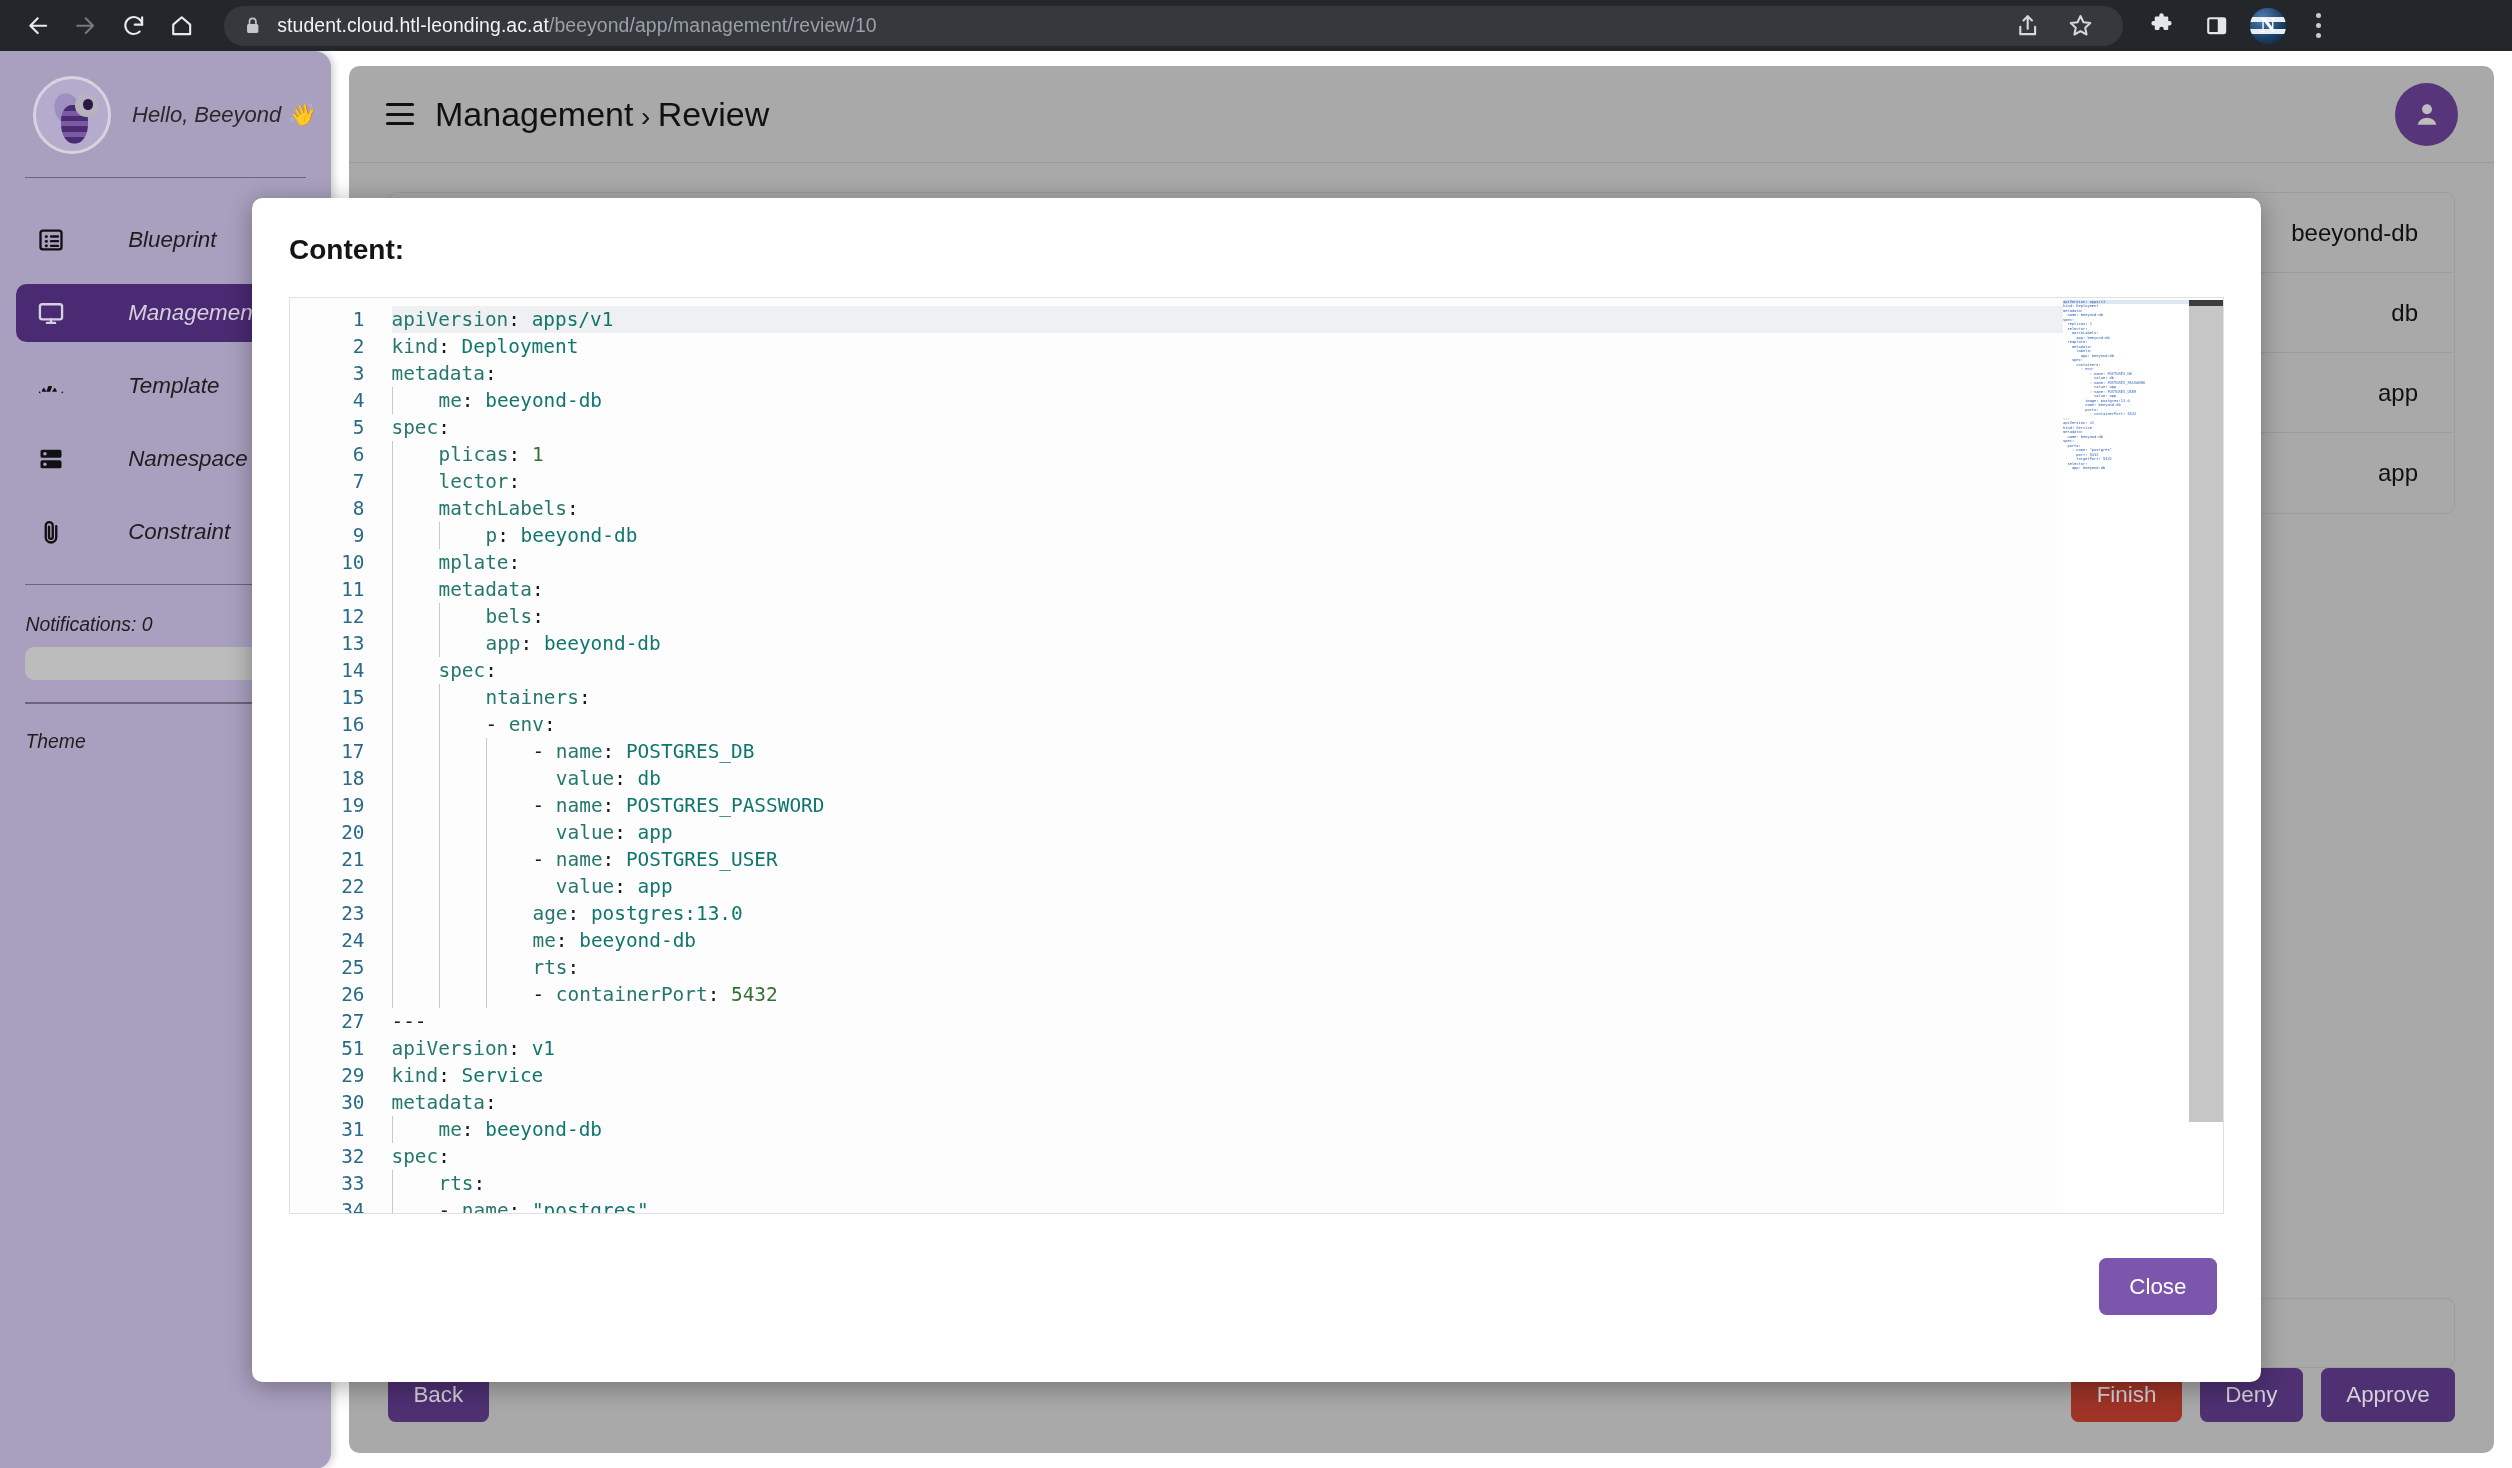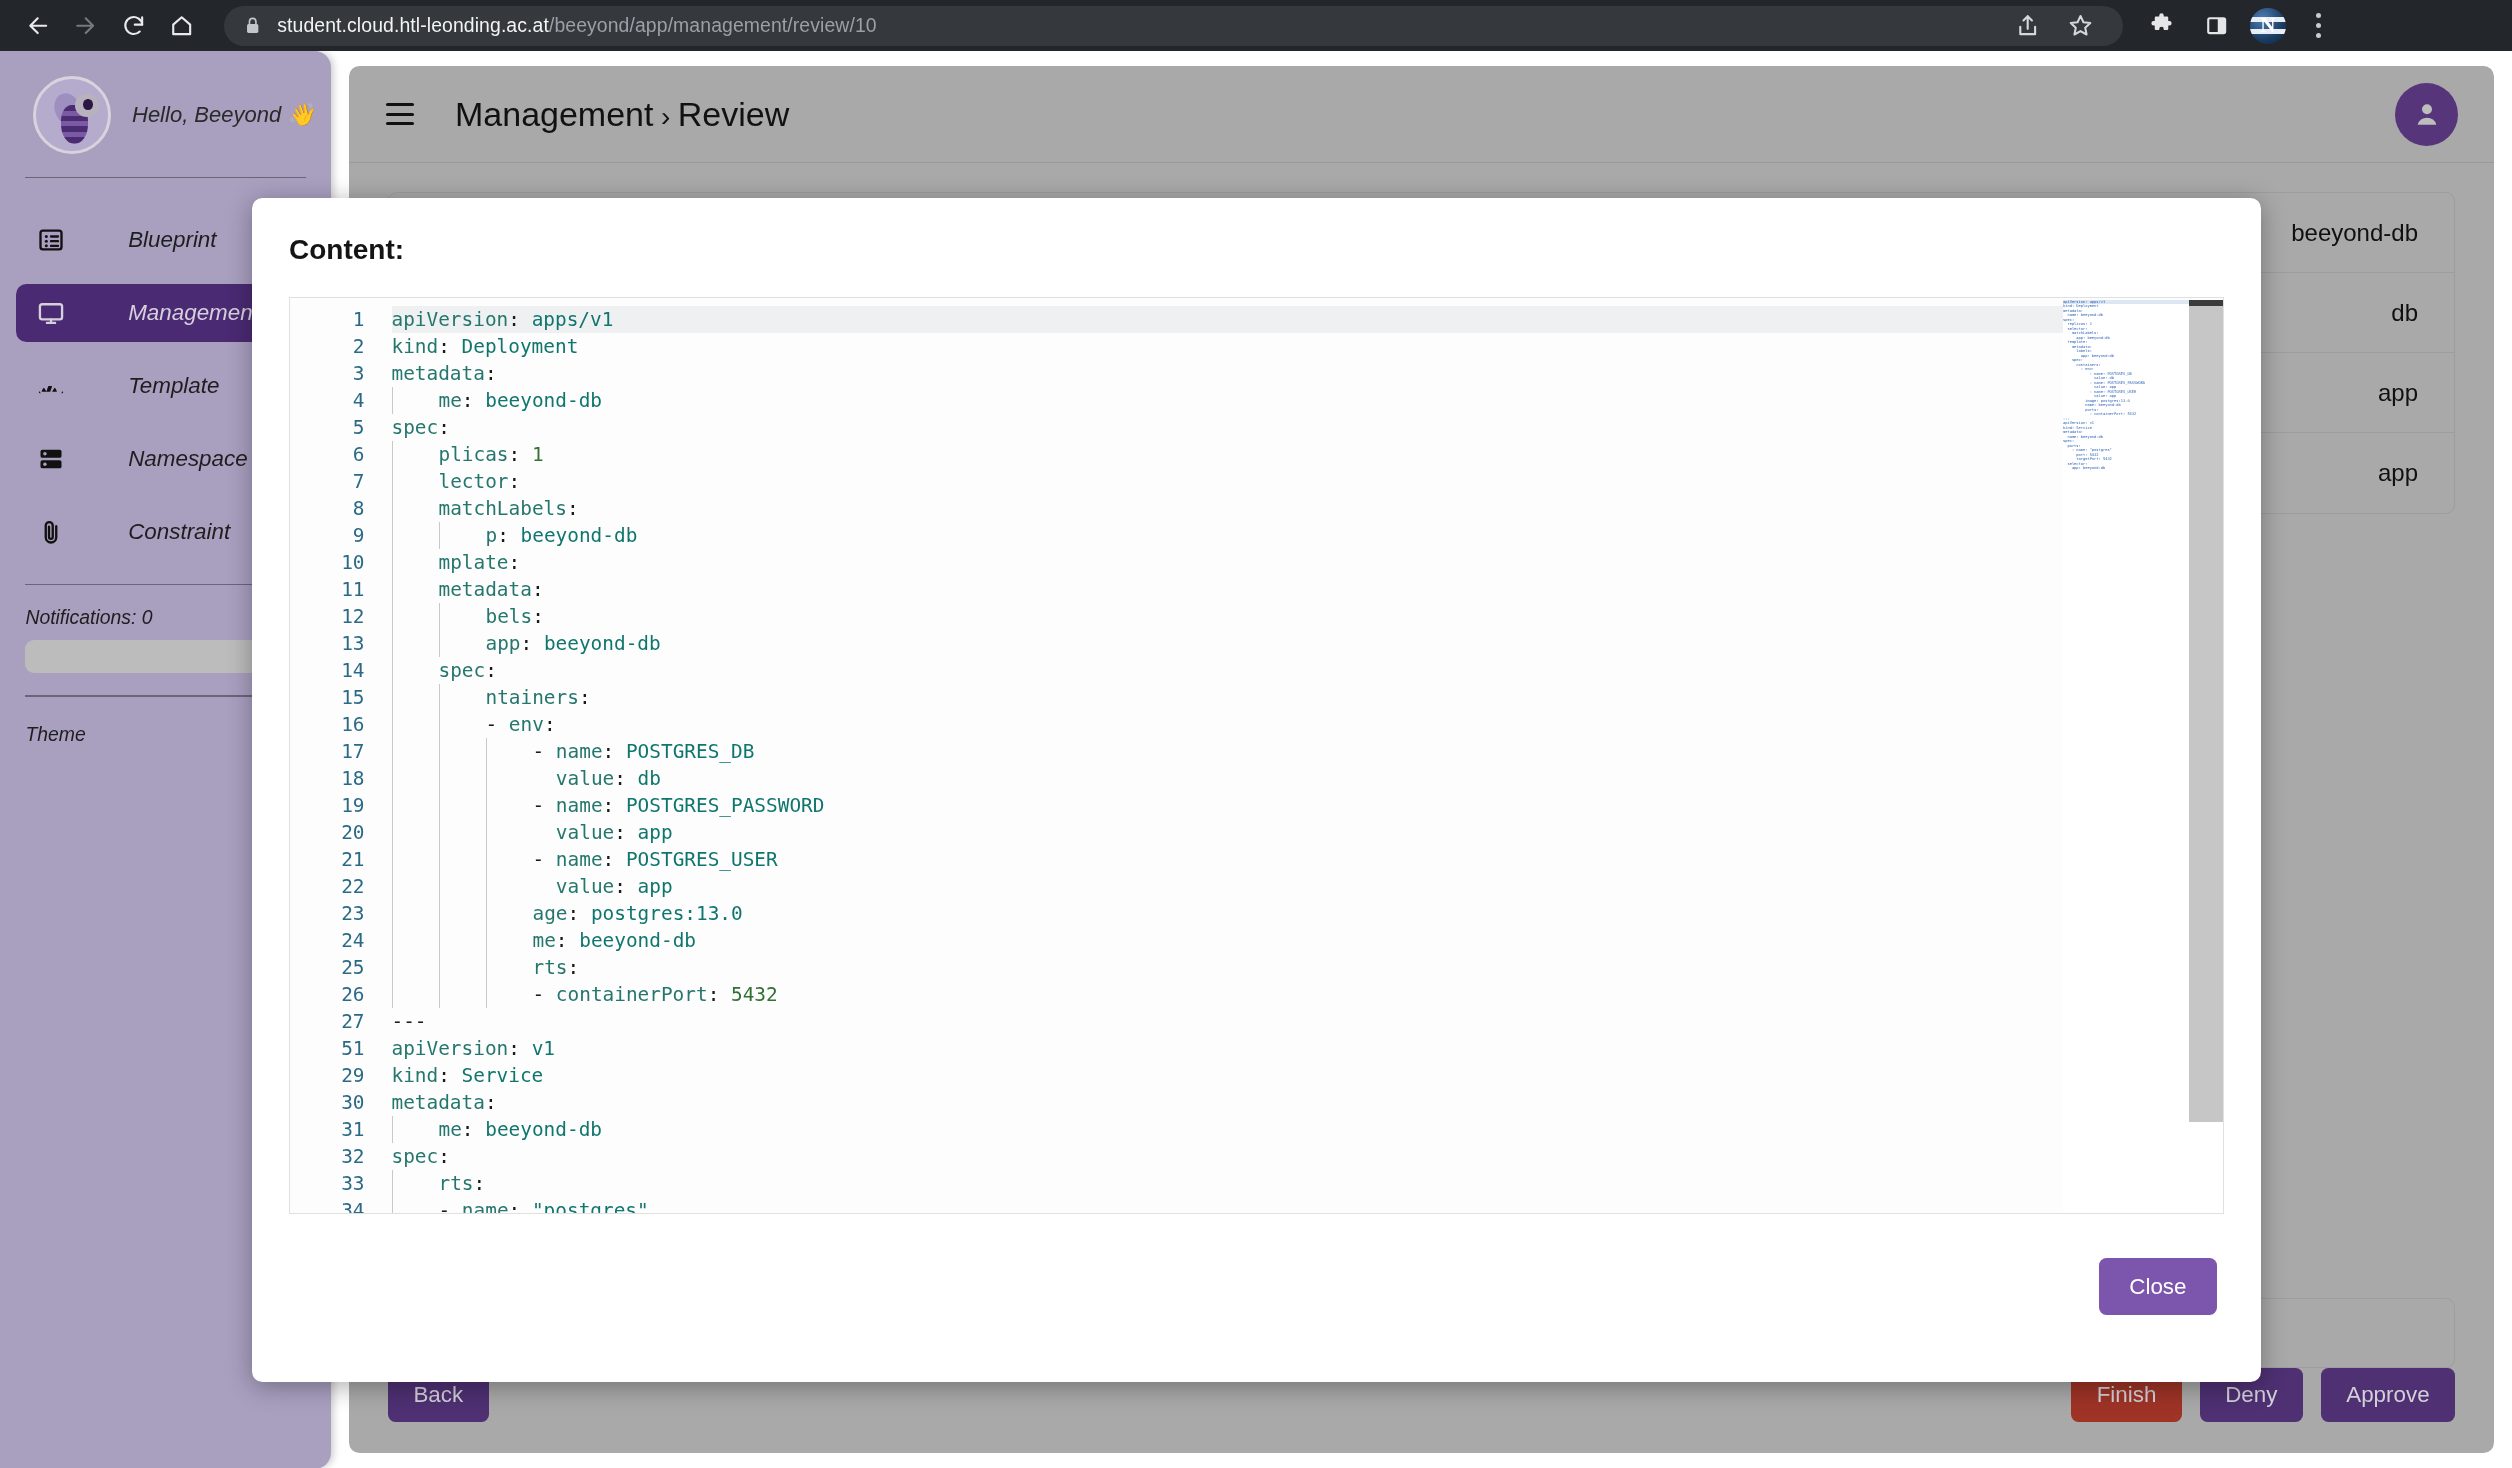--- a/index.html
+++ b/index.html
@@ -137,21 +137,21 @@
     display: flex; align-items: center; gap: 22.4px;
     height: 58px; padding: 0 19.4px;
     border-radius: 10.5px;
     margin-bottom: 15px;
     cursor: pointer;
   }
   .nav-item .nav-label { font-size: 22.4px; color: #1e1e1e; white-space: nowrap; margin-left: 40px; }
   .nav-item.active { background: #4a2a73; }
   .nav-item.active .nav-label { color: #d6d0dd; }
   .nav-item .ico { width: 30px; height: 30px; flex: none; display: flex; align-items: center; justify-content: center; }
-  #notif-block { padding: 0 25.4px; margin-top: 21px; }
+  #notif-block { padding: 0 25.4px; margin-top: 28px; }
   #notif-label { font-size: 19.4px; color: #1e1e1e; margin-bottom: 10.5px; }
   #notif-bar {
     height: 33px; border-radius: 9px;
     background: #bcbcbc;
   }
   #theme-block {
     padding: 0 25.4px; margin-top: 21px;
     display: flex; align-items: center; justify-content: space-between;
   }
   #theme-label { font-size: 19.4px; color: #1e1e1e; }
@@ -175,21 +175,20 @@
     background: #a9a9a9;
     border-radius: 10.5px;
     position: relative;
     overflow: hidden;
   }
   #app-header {
     height: 97px;
     display: flex; align-items: center;
     padding: 0 36px 0 37px;
     border-bottom: 1.5px solid #9a9a9a;
-    gap: 20px;
   }
   #hamburger { display: flex; flex-direction: column; gap: 6.7px; margin-right: 21px; }
   #hamburger span { width: 28px; height: 3px; background: #111; border-radius: 1.5px; }
   #breadcrumb { font-size: 34px; color: #111; white-space: nowrap; }
   #breadcrumb .sep { font-size: 28px; padding: 0 7.5px; }
   #header-avatar {
     margin-left: auto;
     width: 63px; height: 63px; border-radius: 50%;
     background: #56357b;
     display: flex; align-items: center; justify-content: center;

